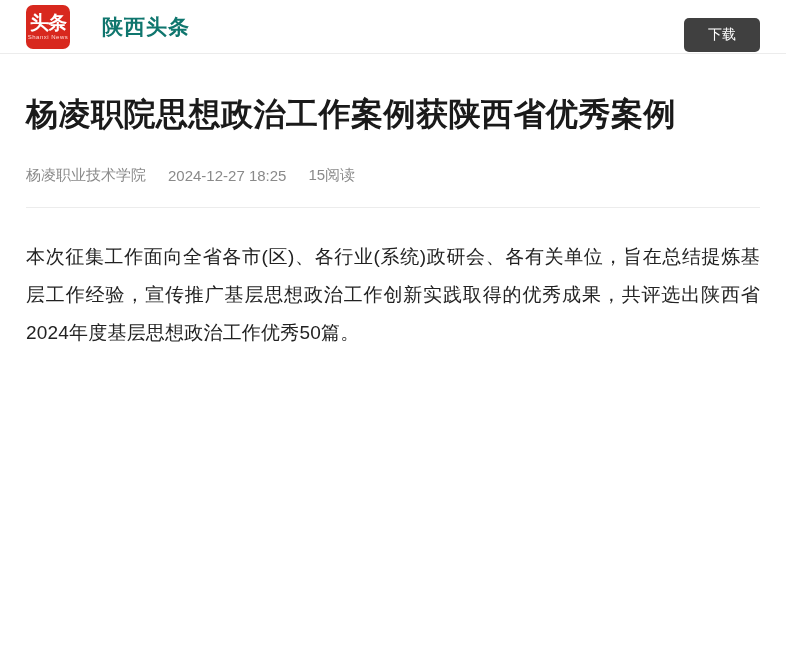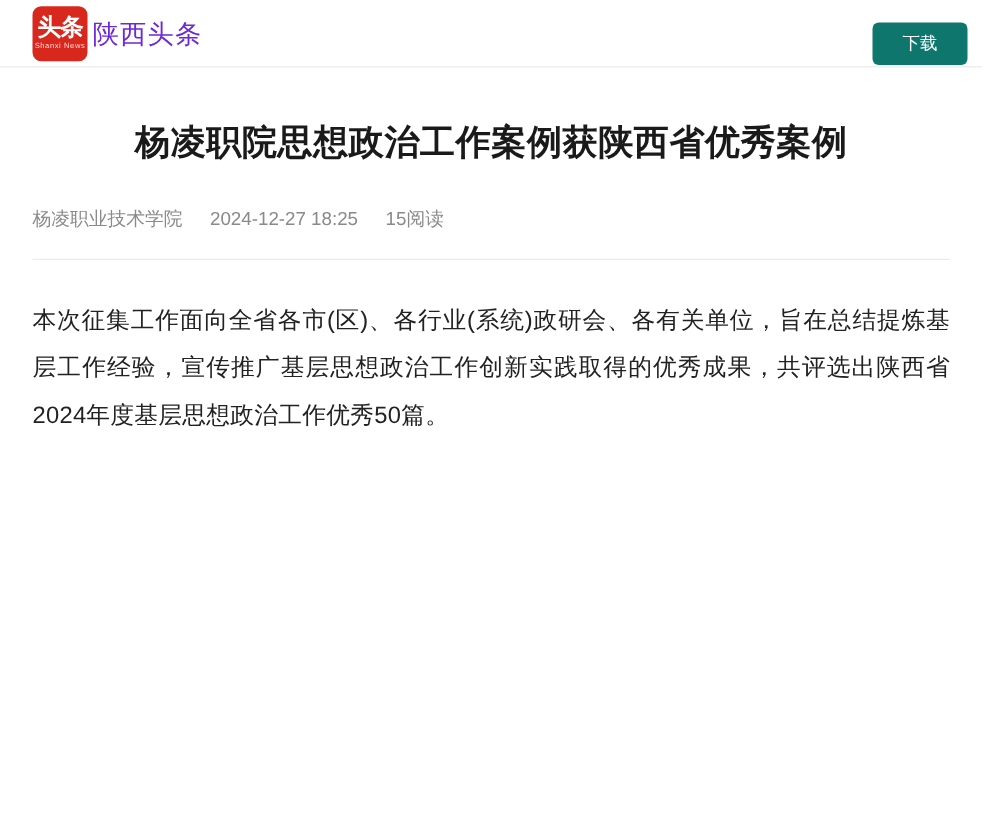--- a/index.html
+++ b/index.html
@@ -48,55 +48,55 @@
   }
   .logo-sub {
     font-size: 6px;
     color: #ffd9d6;
     line-height: 8px;
     margin-top: 1px;
     letter-spacing: 0.5px;
   }
   .site-name {
     font-size: 21px;
-    color: #6d28d9;
-    margin-left: 4px;
+    color: #0f766e;
+    margin-left: 32px;
     letter-spacing: 1px;
+    font-weight: bold;
   }
   .download-btn {
     position: absolute;
-    right: 12px;
+    right: 26px;
     top: 18px;
     width: 76px;
     height: 34px;
     border-radius: 5px;
-    background: #0f766e;
+    background: #404040;
     color: #ffffff;
     font-size: 14px;
     border: none;
     cursor: pointer;
     display: flex;
     align-items: center;
     justify-content: center;
     font-family: "Liberation Sans", sans-serif;
   }
 
   
   .article {
     padding: 0 26px;
     box-sizing: border-box;
   }
   .title {
-    font-size: 28px;
+    font-size: 32px;
     font-weight: bold;
     color: #1a1a1a;
     line-height: 40px;
     margin: 40px 0 0 0;
     letter-spacing: 0.5px;
-    text-align: center;
   }
   .meta {
     margin-top: 32px;
     font-size: 15px;
     color: #8a8a8a;
     display: flex;
     align-items: center;
   }
   .meta span + span {
     margin-left: 22px;

